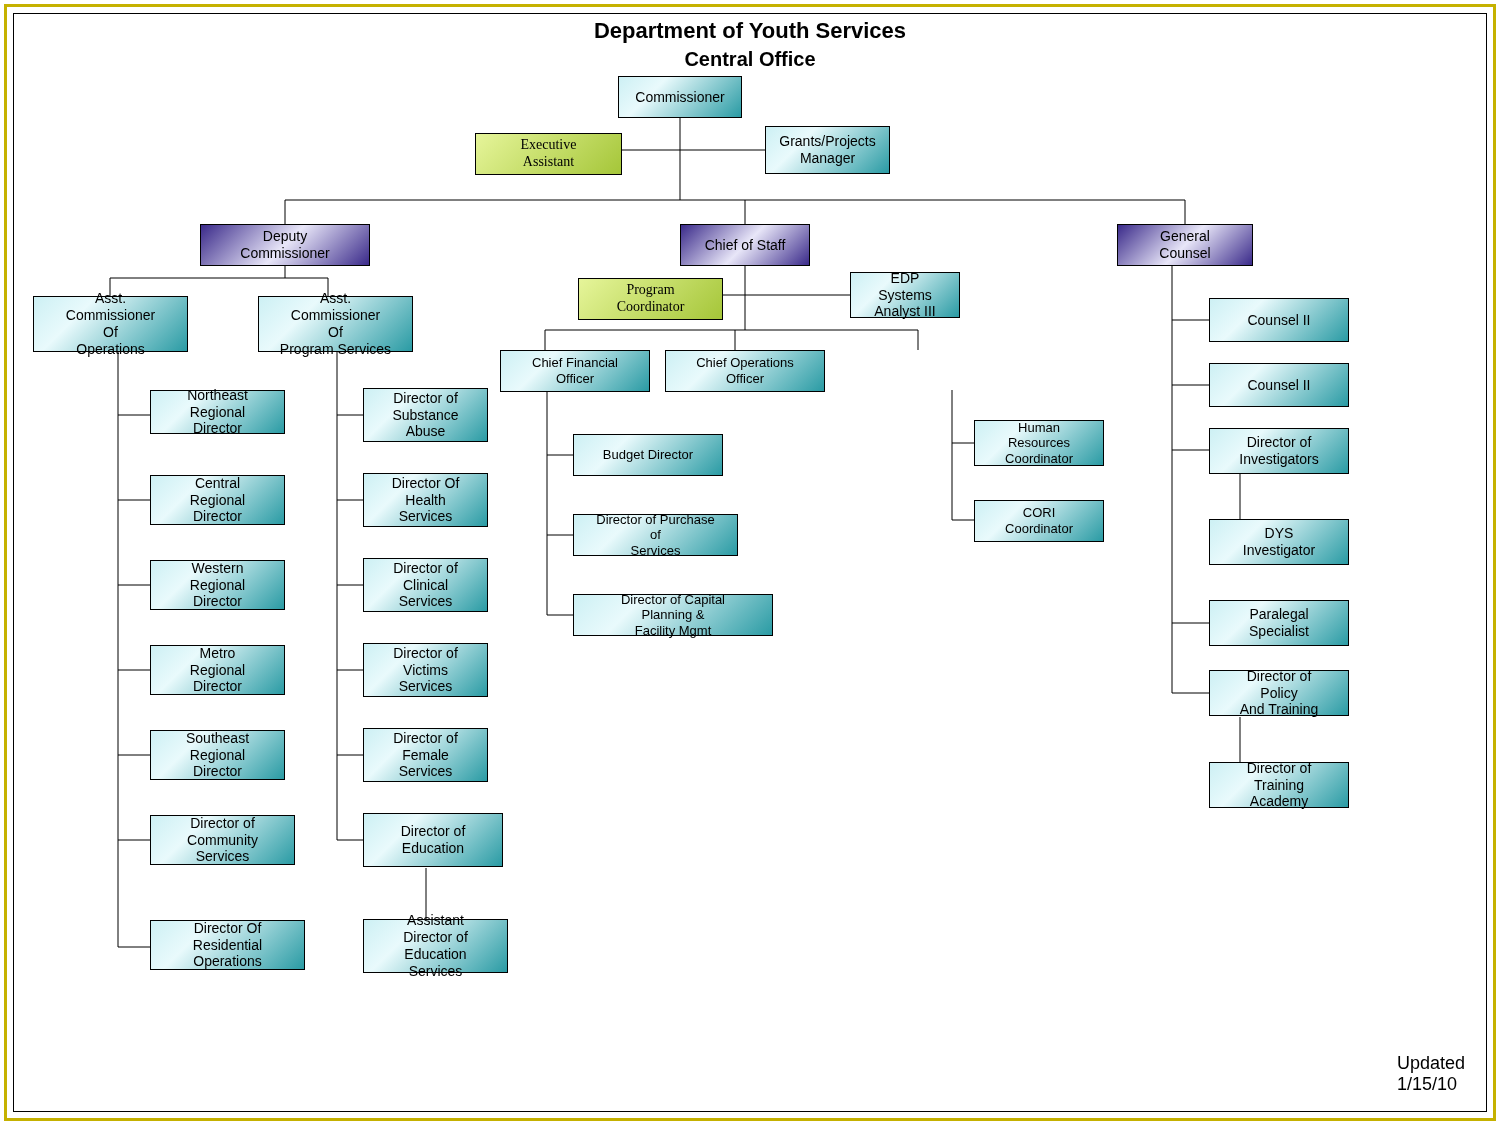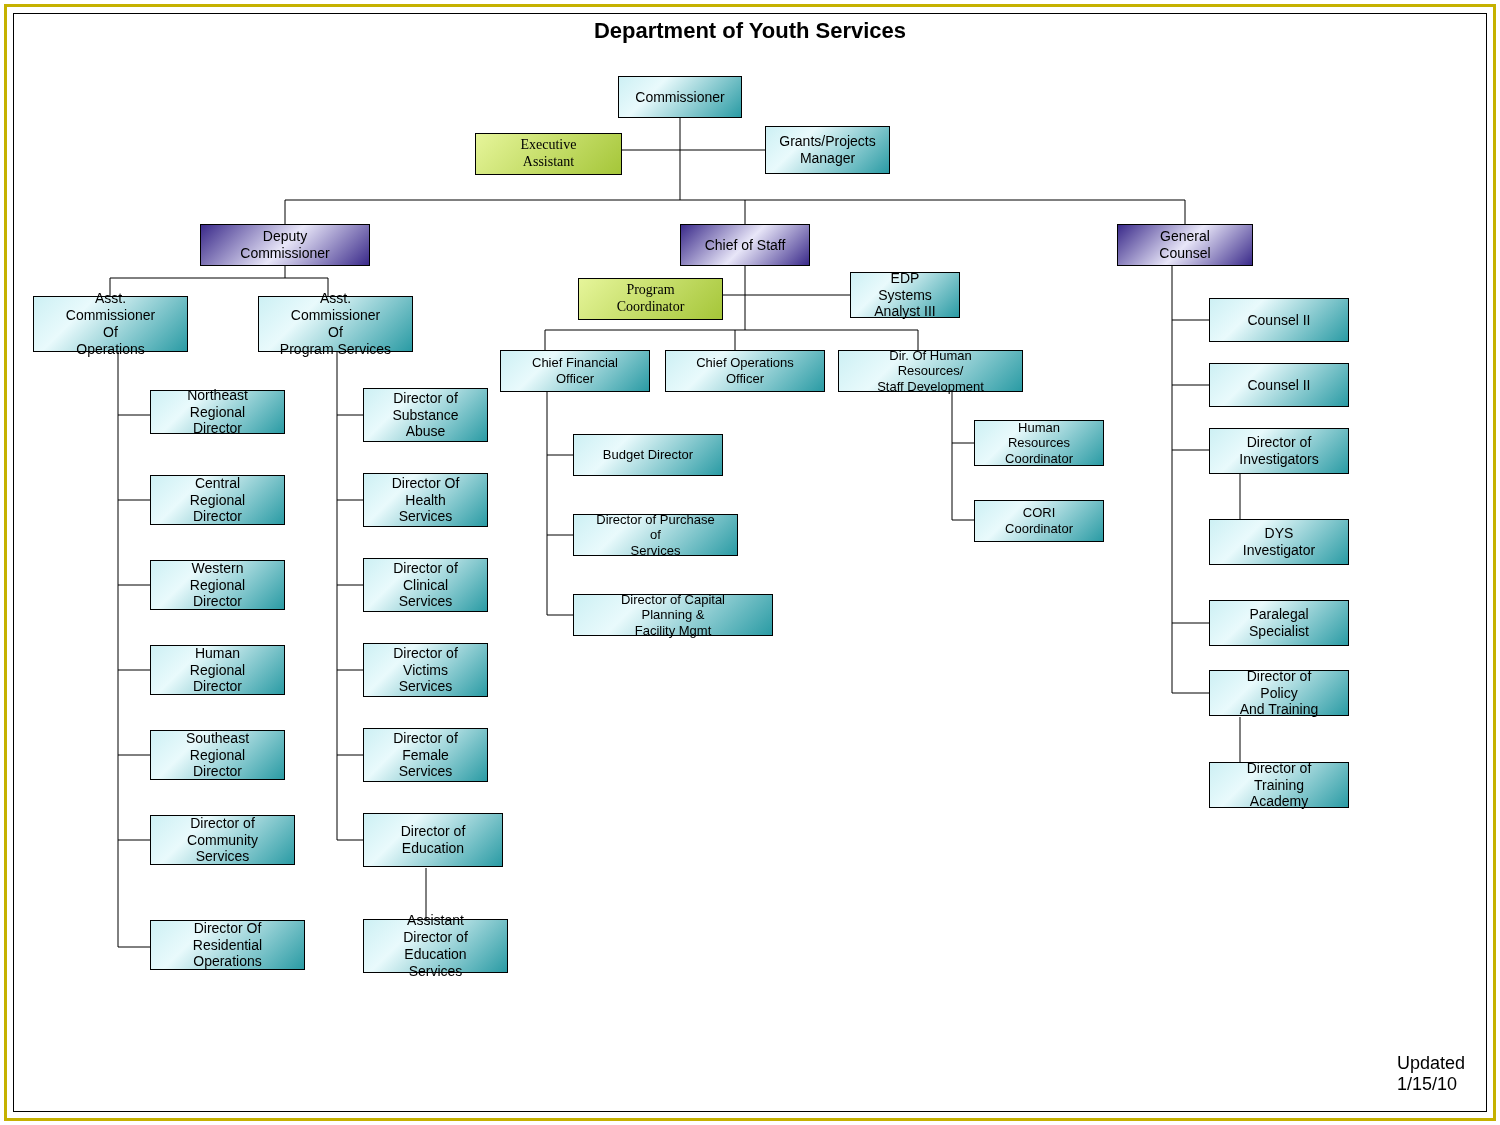--- a/index.html
+++ b/index.html
@@ -16,20 +16,21 @@
   svg.lines{position:absolute;left:0;top:0;width:1500px;height:1125px;pointer-events:none;}
   .foot{position:absolute;right:35px;bottom:30px;font-size:18px;text-align:left;}
 </style>
 </head>
 <body>
 <div class="page">
 <div class="outer-border"></div>
 <div class="inner-border"></div>
 
 <div id="t1" class="title">Department of Youth Services</div>
+<div id="t2" class="title">Central Office</div>
 
 <svg class="lines">
   <g stroke="#000" stroke-width="1" fill="none">
 
     <line x1="680" y1="108" x2="680" y2="150"></line>
 
     <line x1="622" y1="150" x2="765" y2="150"></line>
     <line x1="680" y1="150" x2="680" y2="200"></line>
 
     <line x1="285" y1="200" x2="1185" y2="200"></line>
@@ -107,21 +108,21 @@
 <div class="box teal" style="left:258px;top:296px;width:155px;height:56px">Asst.  Commissioner
 Of
 Program Services</div>
 
 <div class="box teal" style="left:150px;top:390px;width:135px;height:44px">Northeast
 Regional Director</div>
 <div class="box teal" style="left:150px;top:475px;width:135px;height:50px">Central
 Regional Director</div>
 <div class="box teal" style="left:150px;top:560px;width:135px;height:50px">Western
 Regional Director</div>
-<div class="box teal" style="left:150px;top:645px;width:135px;height:50px">Human
+<div class="box teal" style="left:150px;top:645px;width:135px;height:50px">Metro
 Regional Director</div>
 <div class="box teal" style="left:150px;top:730px;width:135px;height:50px">Southeast
 Regional Director</div>
 <div class="box teal" style="left:150px;top:815px;width:145px;height:50px">Director of
 Community Services</div>
 <div class="box teal" style="left:150px;top:920px;width:155px;height:50px">Director Of
 Residential Operations</div>
 
 <div class="box teal" style="left:363px;top:388px;width:125px;height:54px">Director of
 Substance Abuse</div>
@@ -135,22 +136,20 @@
 Female Services</div>
 <div class="box teal" style="left:363px;top:813px;width:140px;height:54px">Director of Education</div>
 <div class="box teal" style="left:363px;top:919px;width:145px;height:54px">Assistant Director of
 Education Services</div>
 
 <div class="box green" style="left:578px;top:278px;width:145px;height:33px">Program Coordinator</div>
 <div class="box teal" style="left:850px;top:272px;width:110px;height:46px">EDP Systems
 Analyst III</div>
 <div class="box teal" style="left:500px;top:350px;width:150px;height:40px;font-size:13px">Chief Financial Officer</div>
 <div class="box teal" style="left:665px;top:350px;width:160px;height:40px;font-size:13px">Chief Operations Officer</div>
-<div class="box teal" style="left:838px;top:350px;width:185px;height:40px;font-size:13px">Dir. Of Human Resources/
-Staff Development</div>
 
 <div class="box teal" style="left:573px;top:434px;width:150px;height:42px;font-size:13px">Budget Director</div>
 <div class="box teal" style="left:573px;top:514px;width:165px;height:42px;font-size:13px">Director of Purchase of
 Services</div>
 <div class="box teal" style="left:573px;top:594px;width:200px;height:42px;font-size:13px">Director of Capital Planning &amp;
 Facility Mgmt</div>
 
 <div class="box teal" style="left:974px;top:420px;width:130px;height:46px;font-size:13px">Human Resources
 Coordinator</div>
 <div class="box teal" style="left:974px;top:500px;width:130px;height:40px;font-size:13px">CORI Coordinator</div>

